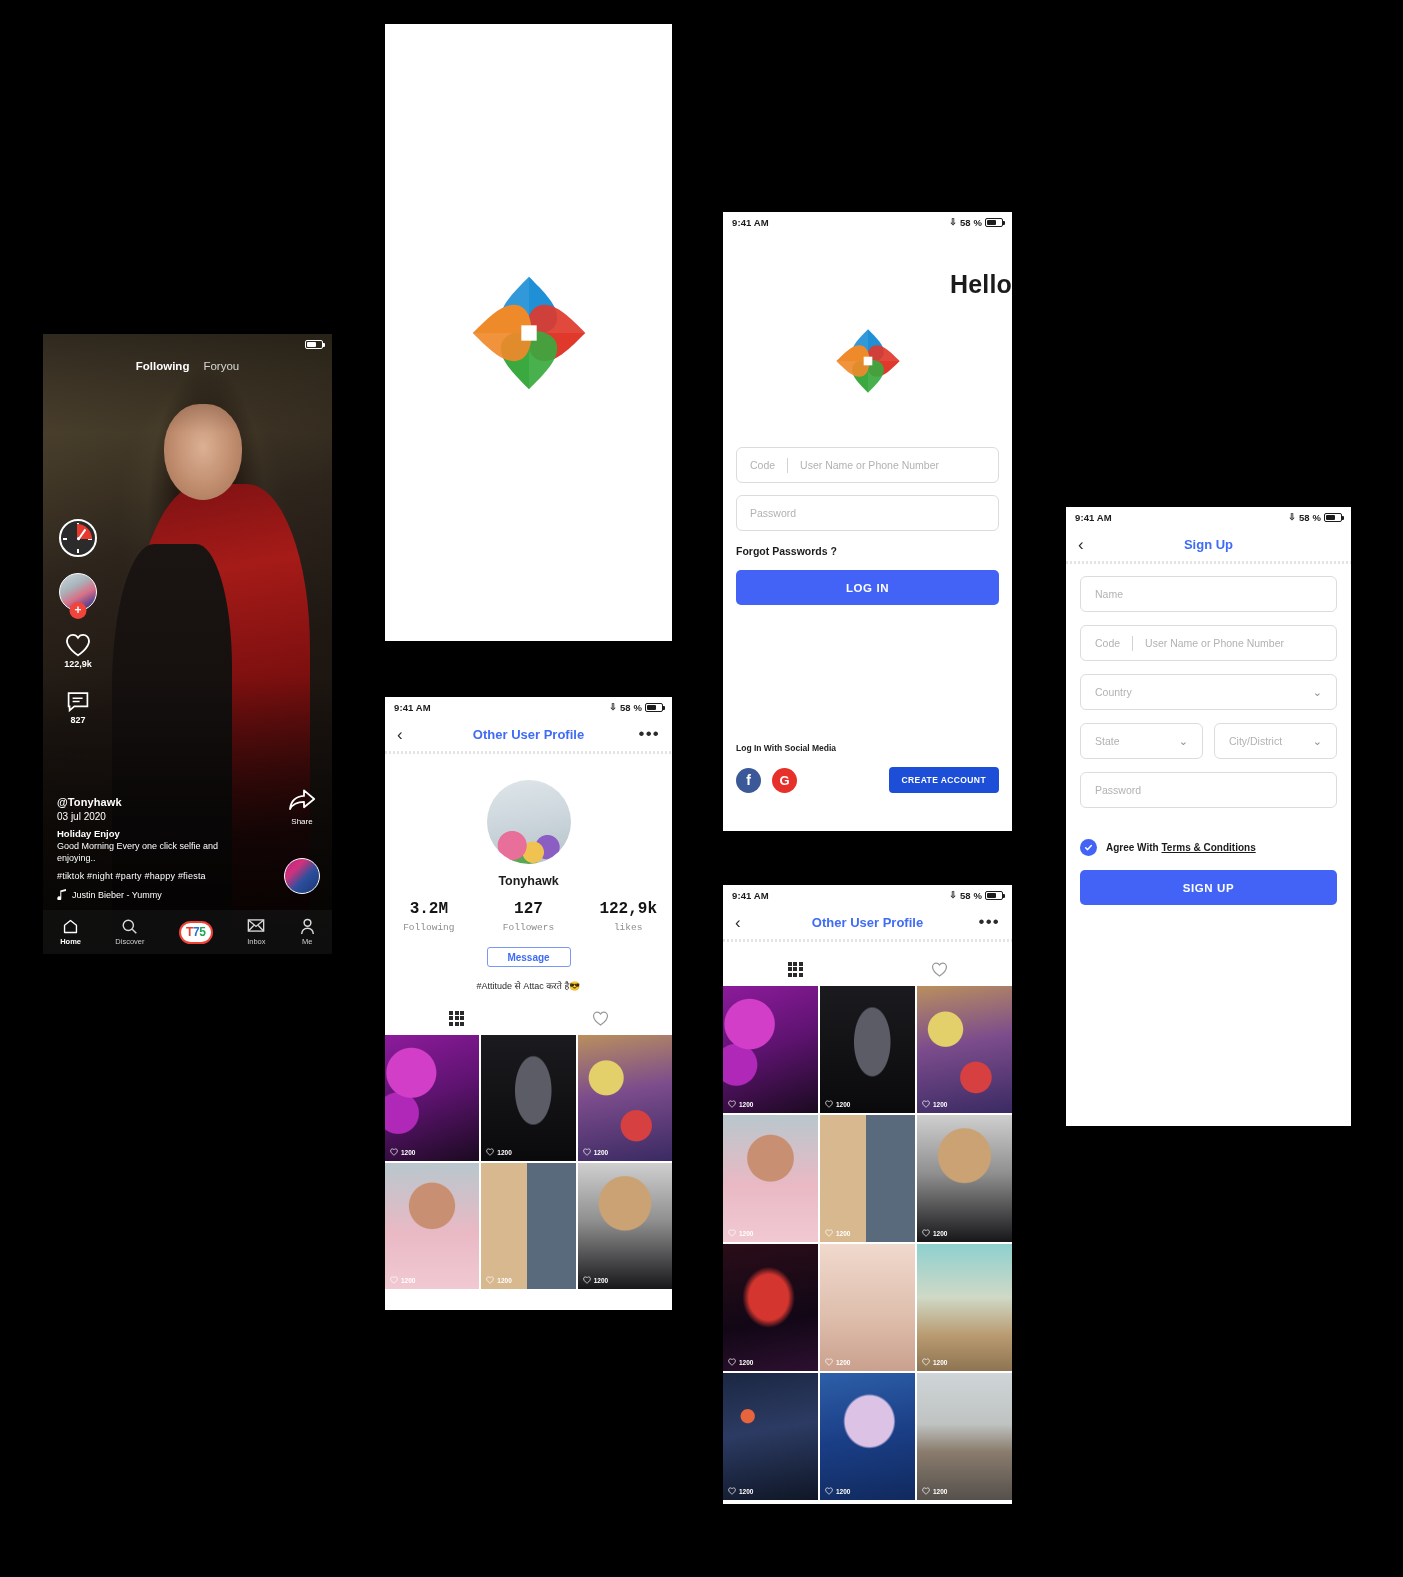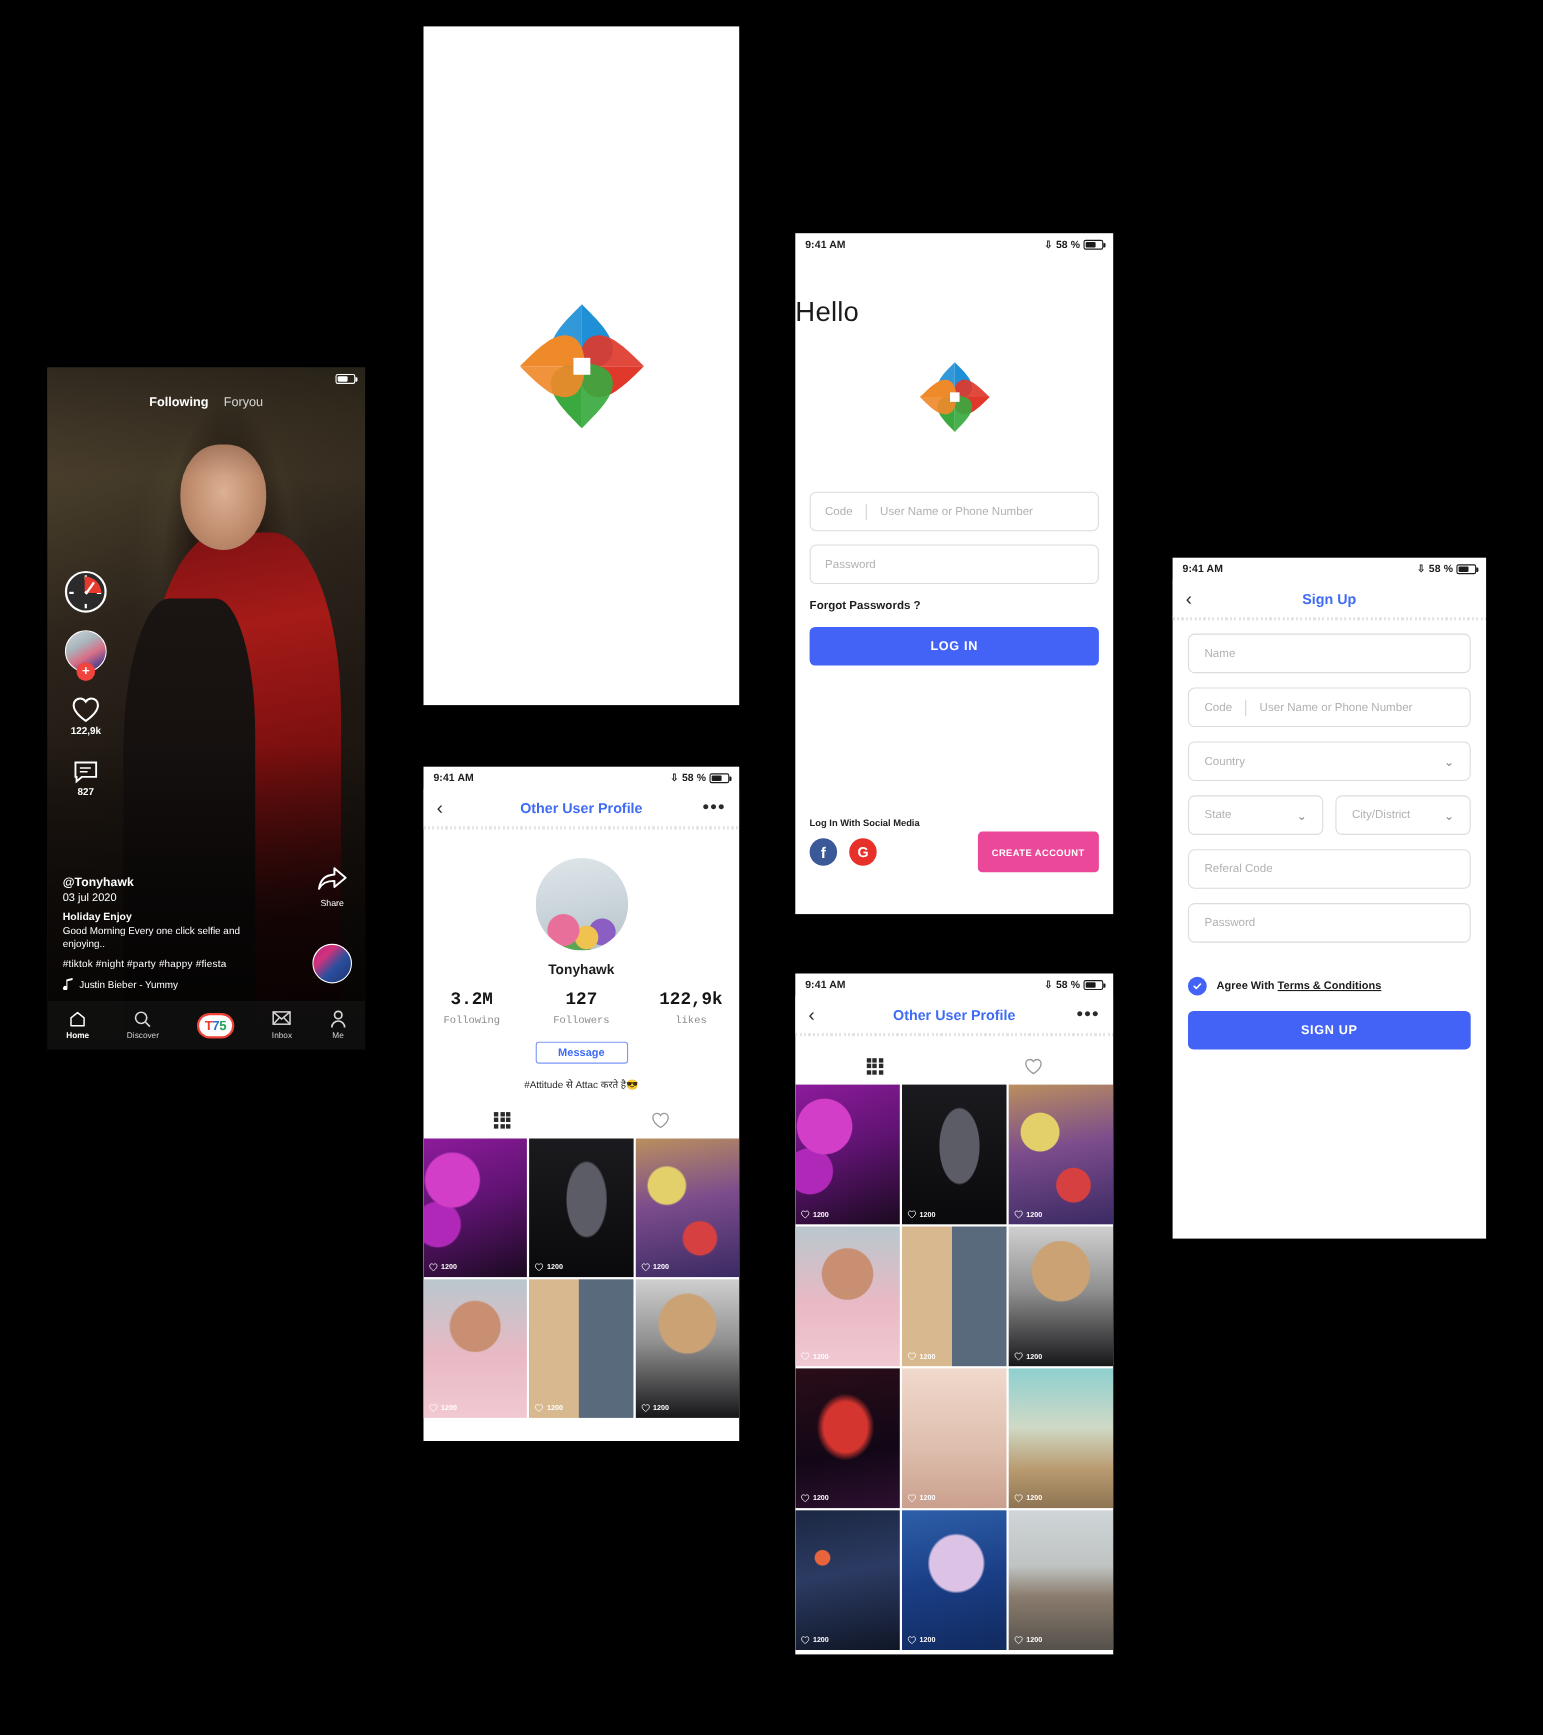--- a/index.html
+++ b/index.html
@@ -137,36 +137,36 @@
   .prof-tabs > div { flex:1; display:flex; align-items:center; justify-content:center; height:26px; }
   .grid-glyph { display:grid; grid-template-columns:repeat(3,4px); grid-template-rows:repeat(3,4px); gap:1.5px; }
   .grid-glyph i { background:#2a2a2a; display:block; }
   .pgrid { display:grid; grid-template-columns:repeat(3,1fr); gap:2px; margin-top:4px; }
   .pcell { position:relative; aspect-ratio: 95/127; overflow:hidden; }
   .pcell .likes { position:absolute; left:5px; bottom:5px; color:#fff; font-size:6.5px; display:flex; align-items:center; gap:3px; font-weight:600;}
   .pcell .likes svg { width:8px;height:8px; }
 
   
   #screen-login { left:723px; top:212px; width:289px; height:619px; }
-  .hello { text-align:left; font-size:25px; font-weight:400; color:#1b1b1b; margin-top:38px; letter-spacing:.2px;}
+  .hello { text-align:right; font-size:25px; font-weight:700; color:#1b1b1b; margin-top:38px; letter-spacing:.2px;}
   .login-logo { display:flex; justify-content:center; margin-top:26px; }
   .fields { padding:0 13px; margin-top:50px; }
   .field { height:36px; border:1px solid #dcdcdc; border-radius:6px; display:flex; align-items:center; padding:0 13px; background:#fff; }
   .field + .field { margin-top:12px; }
   .fld-ph { color:#b2b2b2; font-size:10.5px; }
   .fld-div { width:1px; height:15px; background:#d2d2d2; margin:0 12px; }
   .forgot { padding:0 13px; margin-top:14px; font-size:10.5px; font-weight:700; color:#1c1c1c; }
   .login-btn { margin:13px 13px 0; height:35px; background:#4263f5; border-radius:5px; color:#fff;
     display:flex; align-items:center; justify-content:center; font-size:11.5px; font-weight:800; letter-spacing:.6px; }
   .social-lbl { position:absolute; left:13px; bottom:78px; font-size:8.5px; font-weight:700; color:#222; }
   .social-row { position:absolute; left:13px; right:13px; bottom:38px; display:flex; align-items:center; }
   .sicon { width:25px;height:25px;border-radius:50%; display:flex;align-items:center;justify-content:center; color:#fff; font-weight:800; font-size:14px; }
   .sicon.fb { background:#3b5998; margin-right:11px; }
   .sicon.gg { background:#e8302a; font-size:13px; }
-  .create-btn { margin-left:auto; background:#ec4899; color:#fff; border-radius:4px; height:37px; padding:0 13px;
+  .create-btn { margin-left:auto; background:#1d4ed8; color:#fff; border-radius:4px; height:26px; padding:0 13px;
     display:flex; align-items:center; font-size:8.5px; font-weight:800; letter-spacing:.4px; }
 
   
   #screen-grid { left:723px; top:885px; width:289px; height:619px; }
 
   
   #screen-signup { left:1066px; top:507px; width:285px; height:619px; }
   .su-fields { padding:12px 14px 16px; }
   .su-field { height:36px; border:1px solid #dcdcdc; border-radius:6px; display:flex; align-items:center; padding:0 14px;
     color:#b2b2b2; font-size:10.5px; background:#fff; margin-bottom:13px; }
@@ -664,21 +664,20 @@
         <div class="su-field">
           <span>State</span>
           <span class="chev">⌄</span>
         </div>
         <div class="su-field">
           <span>City/District</span>
           <span class="chev">⌄</span>
         </div>
       </div>
 
-      <div class="su-field">Referal Code</div>
       <div class="su-field">Password</div>
     </div>
 
     <div class="agree">
       <span class="cbx">
         <svg viewBox="0 0 12 12" fill="none" stroke="#fff" stroke-width="2" stroke-linecap="round" stroke-linejoin="round">
             <path d="M2.2 6.3 4.8 8.8 9.8 3.4"></path>
           </svg>
       </span>
       <span class="agree-txt"><span>Agree With </span><u>Terms &amp; Conditions</u></span>

